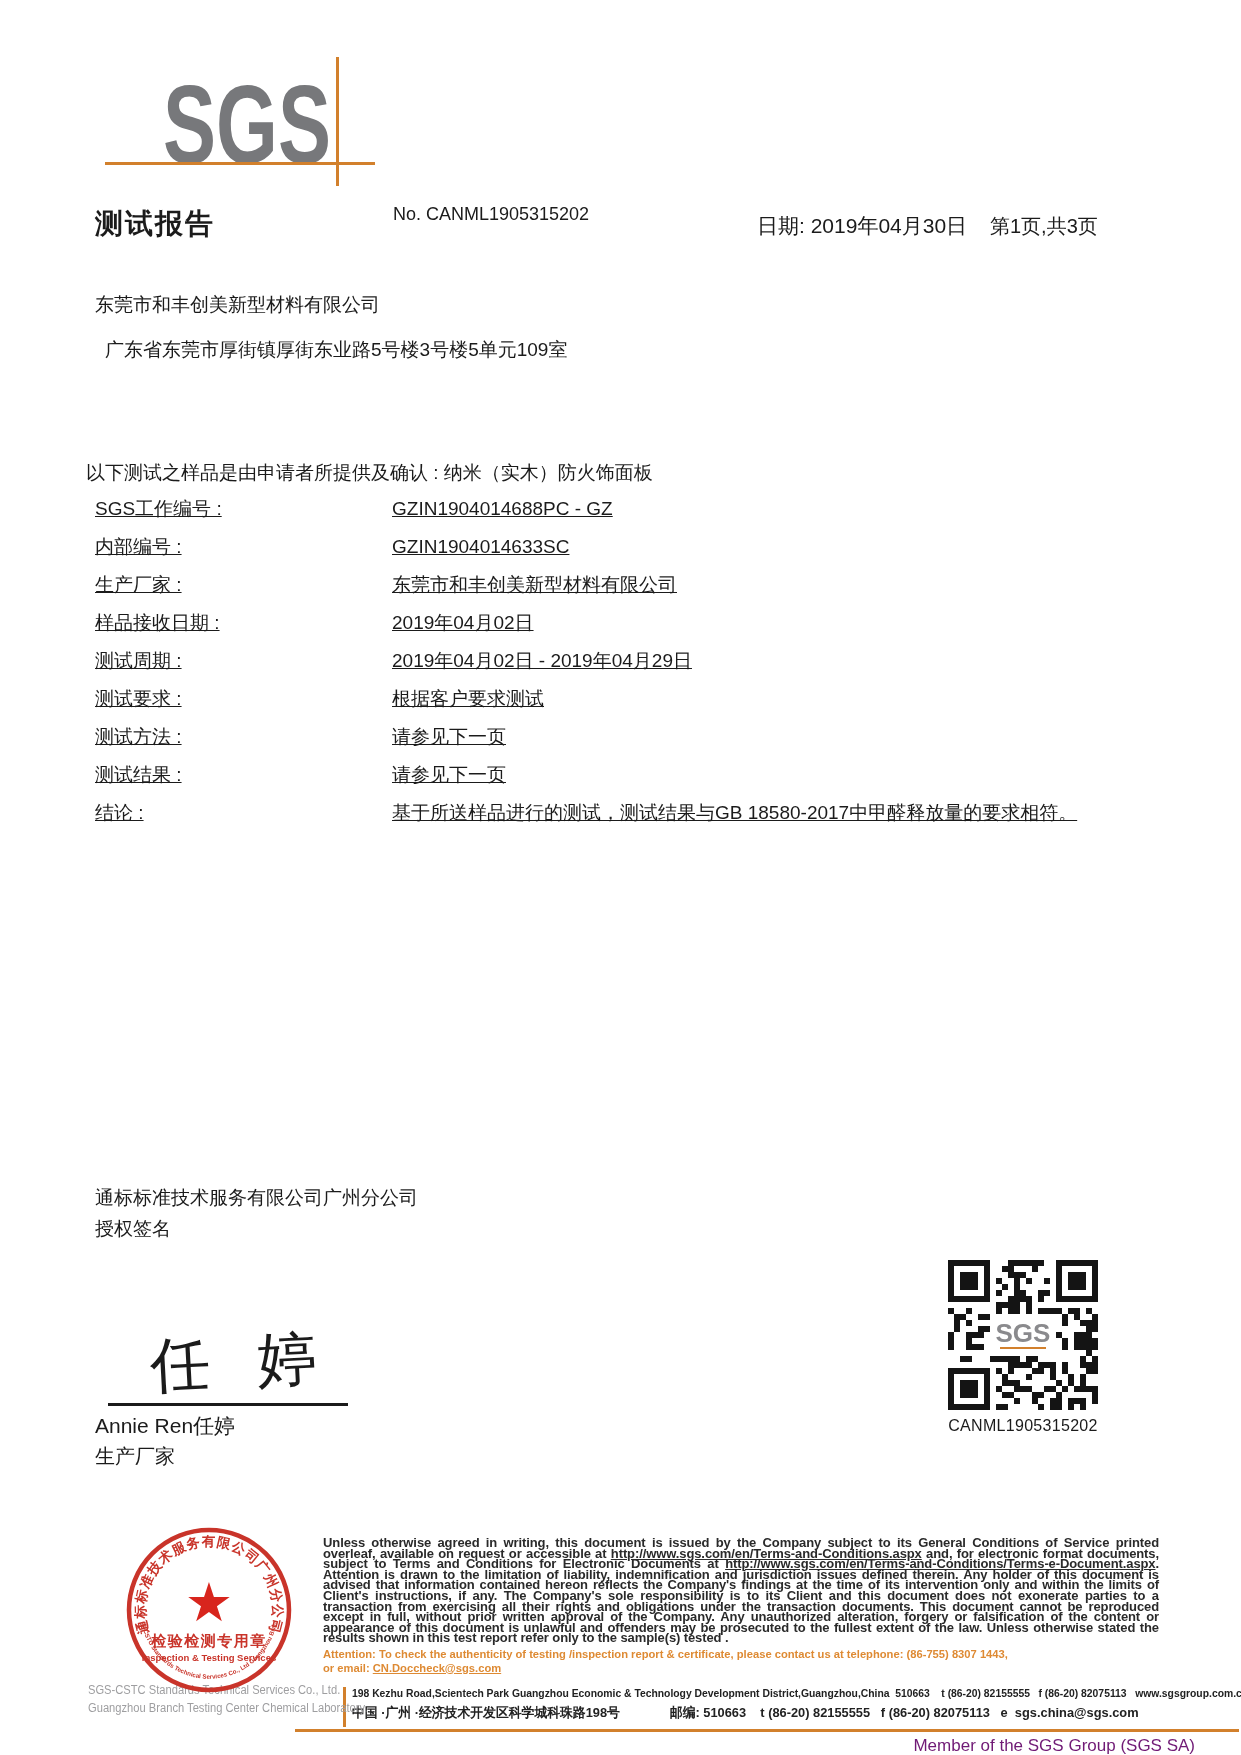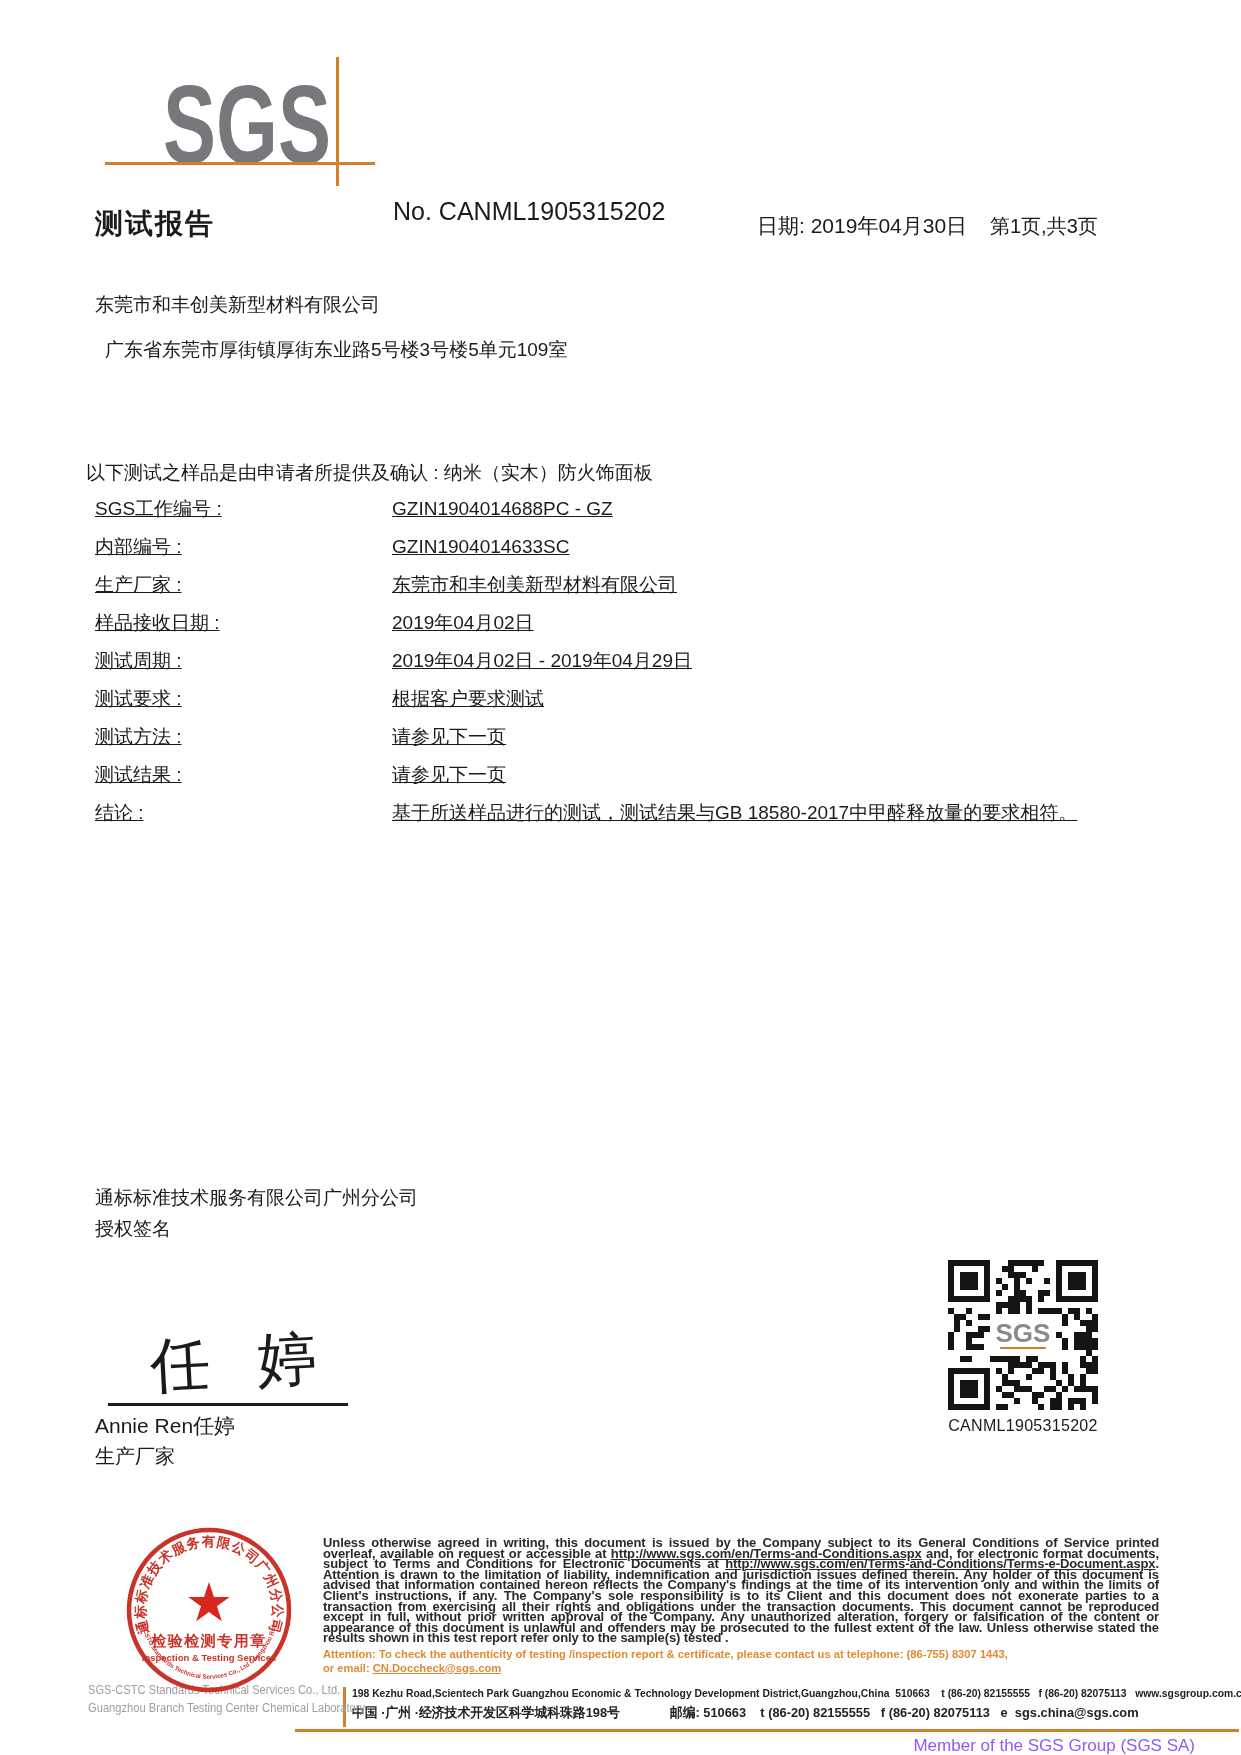--- a/index.html
+++ b/index.html
@@ -5,21 +5,21 @@
   html,body{margin:0;padding:0;background:#e8e8e8;}
   .page{position:relative;width:1241px;height:1755px;background:#ffffff;margin:0 auto;
         font-family:"Liberation Sans",sans-serif;color:#1b1b1b;overflow:hidden;}
   .abs{position:absolute;}
 
   
   .logo{left:100px;top:50px;}
 
   
   .doc-title{left:95px;top:205px;font-size:28px;font-weight:bold;letter-spacing:2px;}
-  .doc-no{left:393px;top:197px;font-size:25px;}
+  .doc-no{left:393px;top:204px;font-size:18px;}
   .doc-date{left:757px;top:212px;font-size:21px;}
   .doc-page{left:990px;top:213px;font-size:20px;}
 
   
   .applicant-name{left:95px;top:292px;font-size:19px;}
   .applicant-address{left:105px;top:337px;font-size:19px;}
 
   
   .statement{left:86px;top:460px;font-size:19px;}
   .fields{left:95px;top:497px;width:1063px;}
@@ -57,21 +57,21 @@
              line-height:13.5px;color:#DE8A33;}
   .attention .email{text-decoration:underline;}
 
   
   .addr-bar{left:343px;top:1687px;width:3px;height:40px;background:#D2802C;}
   .addr-en{left:352px;top:1687px;font-size:11.5px;font-weight:bold;white-space:pre;
            transform:scaleX(.90);transform-origin:left;color:#222;}
   .addr-cn{left:352px;top:1704px;font-size:13.5px;font-weight:bold;white-space:pre;
            transform:scaleX(.95);transform-origin:left;color:#222;}
   .footer-rule{left:295px;top:1729px;width:944px;height:3px;background:#D2802C;}
-  .member{right:46px;top:1736px;font-size:17px;color:#8b5cf6;}
+  .member{right:46px;top:1736px;font-size:17px;color:#701a75;}
 </style>
 </head>
 <body>
 
 <div class="page">
 
   <svg class="abs logo" width="300" height="145" viewBox="0 0 300 145">
     <text x="63" y="113" font-size="112" font-weight="bold" fill="#77787B" textLength="168" lengthAdjust="spacingAndGlyphs" font-family="Liberation Sans, sans-serif">SGS</text>
     <rect x="5" y="112" width="270" height="3" fill="#D2802C"></rect>
     <rect x="236" y="7" width="3" height="129" fill="#D2802C"></rect>

